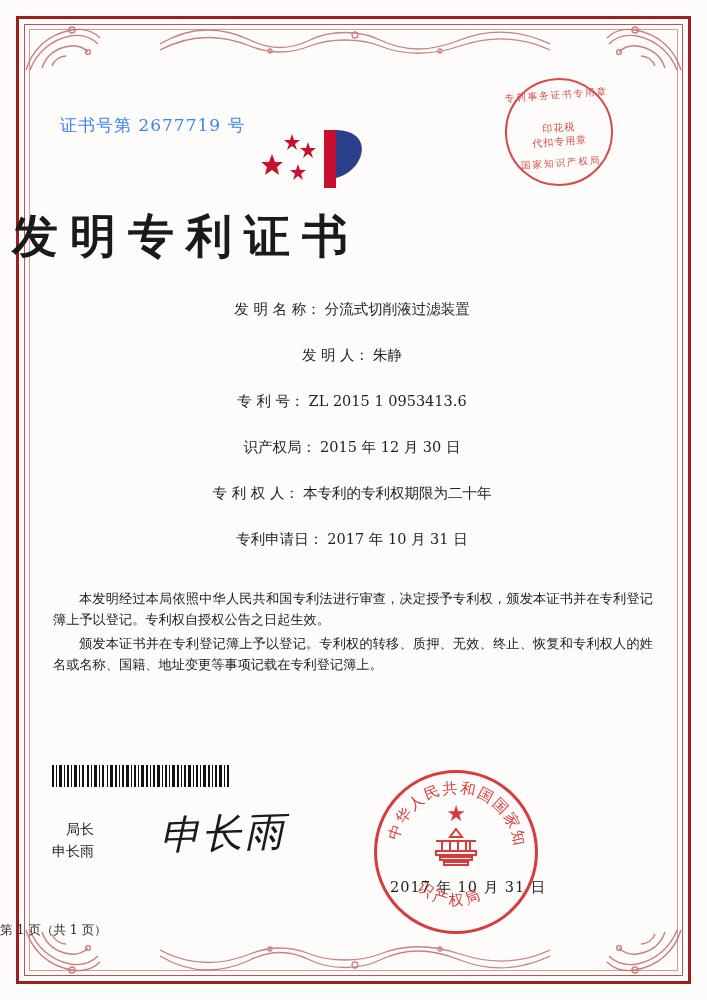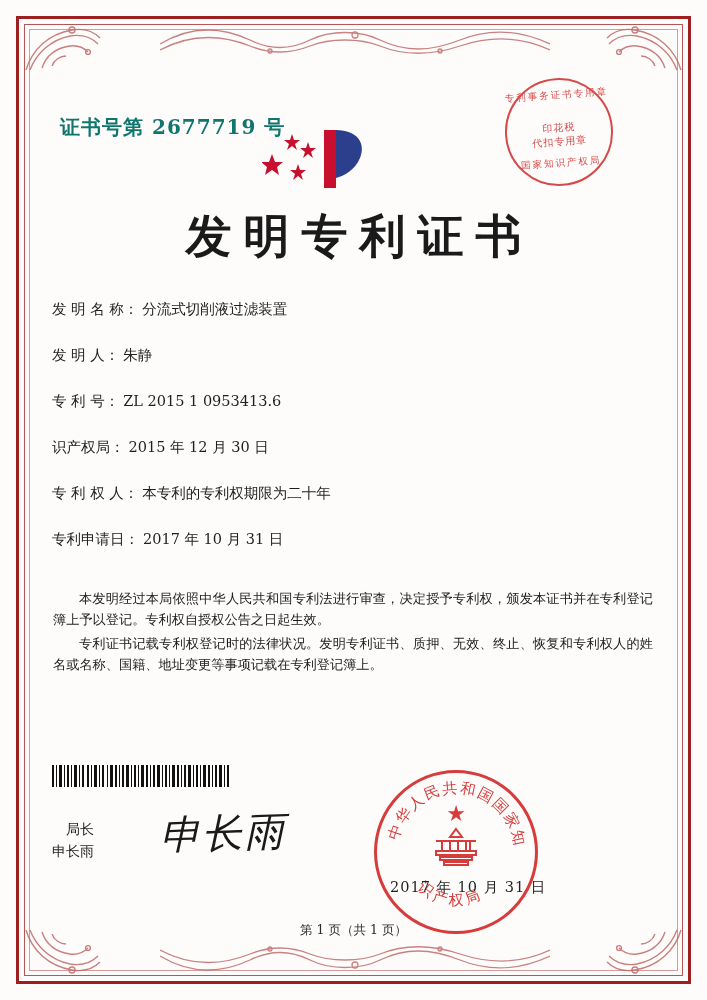--- a/index.html
+++ b/index.html
@@ -69,25 +69,24 @@
     width: 390px; height: 40px;
     color: #c47575;
     opacity: .9;
     transform: scaleY(-1);
   }
 
   
   .cert-number {
     position: absolute;
     left: 60px; top: 114px;
-    font-size: 20px;
+    font-size: 17px;
     letter-spacing: 1px;
-    color: #0f766e;
-    font-family: "DejaVu Serif", serif;
-    font-weight: bold;
+    color: #3b82f6;
+    font-family: "DejaVu Serif", serif;
   }
   .emblem {
     position: absolute;
     left: 262px; top: 120px;
     width: 110px; height: 72px;
   }
   .red-seal-top {
     position: absolute;
     left: 505px; top: 78px;
     width: 104px; height: 104px;
@@ -122,21 +121,20 @@
     position: absolute;
     left: 0; top: 78px; width: 104px;
     font-size: 9.5px;
     letter-spacing: 2px;
   }
 
   .doc-title {
     position: absolute;
     left: 0; top: 206px;
     width: 707px;
-    text-align: center;
     font-size: 46px;
     letter-spacing: 12px;
     color: #1a1a1a;
     font-family: "DejaVu Serif", serif;
     font-weight: bold;
     text-indent: 12px;
   }
 
   
   .fields {
@@ -144,20 +142,21 @@
     left: 52px; top: 300px;
     width: 600px;
   }
   .field-row {
     position: relative;
     height: 46px;
     font-size: 14.5px;
     color: #1f1f1f;
     font-family: "DejaVu Serif", serif;
     white-space: nowrap;
+    text-align: center;
   }
   .field-label {
     display: inline-block;
     color: #1f1f1f;
   }
   .field-value {
     display: inline-block;
     margin-left: 4px;
     color: #1f1f1f;
   }
@@ -240,21 +239,21 @@
     font-size: 14.5px;
     color: #1f1f1f;
     font-family: "DejaVu Serif", serif;
     letter-spacing: 1px;
   }
 
   .page-footer {
     position: absolute;
     left: 0; top: 922px;
     width: 707px;
-    text-align: center;
+    text-align: left;
     font-size: 12.5px;
     color: #2a2a2a;
     font-family: "DejaVu Serif", serif;
   }
 </style>
 </head>
 <body>
 
 <div class="page">
 
@@ -362,21 +361,21 @@
     <div class="field-row">
       <span class="field-label">专 利 权 人：</span><span class="field-value">本专利的专利权期限为二十年</span>
     </div>
     <div class="field-row">
       <span class="field-label">专利申请日：</span><span class="field-value">2017 年 10 月 31 日</span>
     </div>
   </div>
 
   <div class="body-text">
     <p>本发明经过本局依照中华人民共和国专利法进行审查，决定授予专利权，颁发本证书并在专利登记簿上予以登记。专利权自授权公告之日起生效。</p>
-    <p>专利证书记载专利权登记时的法律状况。发明专利证书、质押、无效、终止、恢复和专利权人的姓名或名称、国籍、地址变更等事项记载在专利登记簿上。</p>
+    <p>颁发本证书并在专利登记簿上予以登记。专利权的转移、质押、无效、终止、恢复和专利权人的姓名或名称、国籍、地址变更等事项记载在专利登记簿上。</p>
   </div>
 
   <div class="barcode">
     <svg viewBox="0 0 180 22" width="180" height="22">
       <g fill="#111">
         <rect x="0" y="0" width="2" height="22"></rect>
           <rect x="4" y="0" width="1" height="22"></rect>
         <rect x="7" y="0" width="3" height="22"></rect>
           <rect x="12" y="0" width="1" height="22"></rect>
         <rect x="15" y="0" width="2" height="22"></rect>

